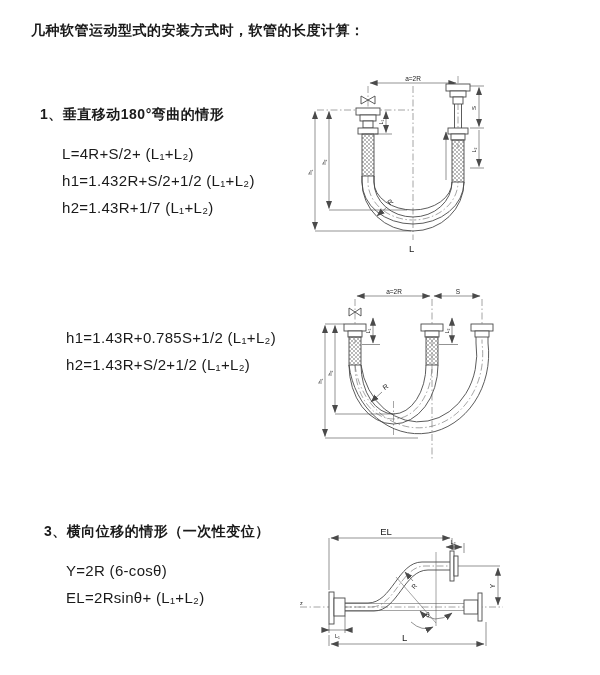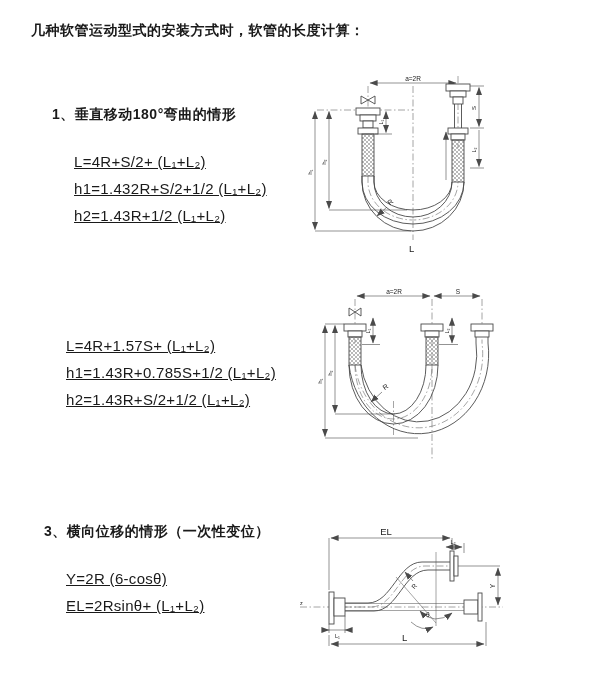--- a/index.html
+++ b/index.html
@@ -1,51 +1,50 @@
 <!DOCTYPE html>
 <html><head>
 <meta charset="utf-8">
 <style>
   html,body{margin:0;padding:0;background:#fff;}
   #page{position:relative;width:503px;height:675px;background:#ffffff;overflow:hidden;
         font-family:"Liberation Sans","DejaVu Sans",sans-serif;color:#1a1a1a;}
   .title{position:absolute;left:31px;top:22px;font-size:14px;font-weight:700;letter-spacing:.5px;}
   .sec{position:absolute;}
   .sec-heading{font-size:14px;font-weight:700;letter-spacing:.5px;}
-  .formulas{margin-top:24px;margin-left:22px;text-decoration:underline;}
+  .formulas{margin-top:16px;margin-left:22px;}
   .formula{font-size:15px;line-height:27px;letter-spacing:.3px;white-space:pre;}
   .diagram{position:absolute;}
   svg{display:block;}
   svg text{font-family:"Liberation Sans","DejaVu Sans",sans-serif;fill:#222;}
   .ln{stroke:#4a4a4a;stroke-width:0.9;fill:none;}
   .thin{stroke:#5a5a5a;stroke-width:0.55;fill:none;}
   .dim{stroke:#4a4a4a;stroke-width:0.6;fill:none;}
   .cl{stroke:#5a5a5a;stroke-width:0.55;fill:none;stroke-dasharray:7 2.5 1.5 2.5;}
   .part{stroke:#4a4a4a;stroke-width:0.9;fill:#ffffff;}
   .braidfill{stroke:#4a4a4a;stroke-width:0.9;}
 </style>
 </head>
 <body>
 
 <div id="page">
 
   <div class="title">几种软管运动型式的安装方式时，软管的长度计算：</div>
 
-  <div class="sec" style="left:52px;top:106px">
+  <div class="sec" style="left:40px;top:106px">
     <div class="sec-heading">1、垂直移动180°弯曲的情形</div>
     <div class="formulas">
       <div class="formula">L=4R+S/2+ (L₁+L₂)</div>
       <div class="formula">h1=1.432R+S/2+1/2 (L₁+L₂)</div>
-      <div class="formula">h2=1.43R+1/2 (L₁+L₂)</div>
+      <div class="formula">h2=1.43R+1/7 (L₁+L₂)</div>
     </div>
   </div>
 
   <div class="sec" style="left:44px;top:308px">
     <div class="formulas">
-      <div class="formula">L=4R+1.57S+ (L₁+L₂)</div>
       <div class="formula">h1=1.43R+0.785S+1/2 (L₁+L₂)</div>
       <div class="formula">h2=1.43R+S/2+1/2 (L₁+L₂)</div>
     </div>
   </div>
 
   <div class="sec" style="left:44px;top:523px">
     <div class="sec-heading">3、横向位移的情形（一次性变位）</div>
     <div class="formulas">
       <div class="formula">Y=2R (6-cosθ)</div>
       <div class="formula">EL=2Rsinθ+ (L₁+L₂)</div>

